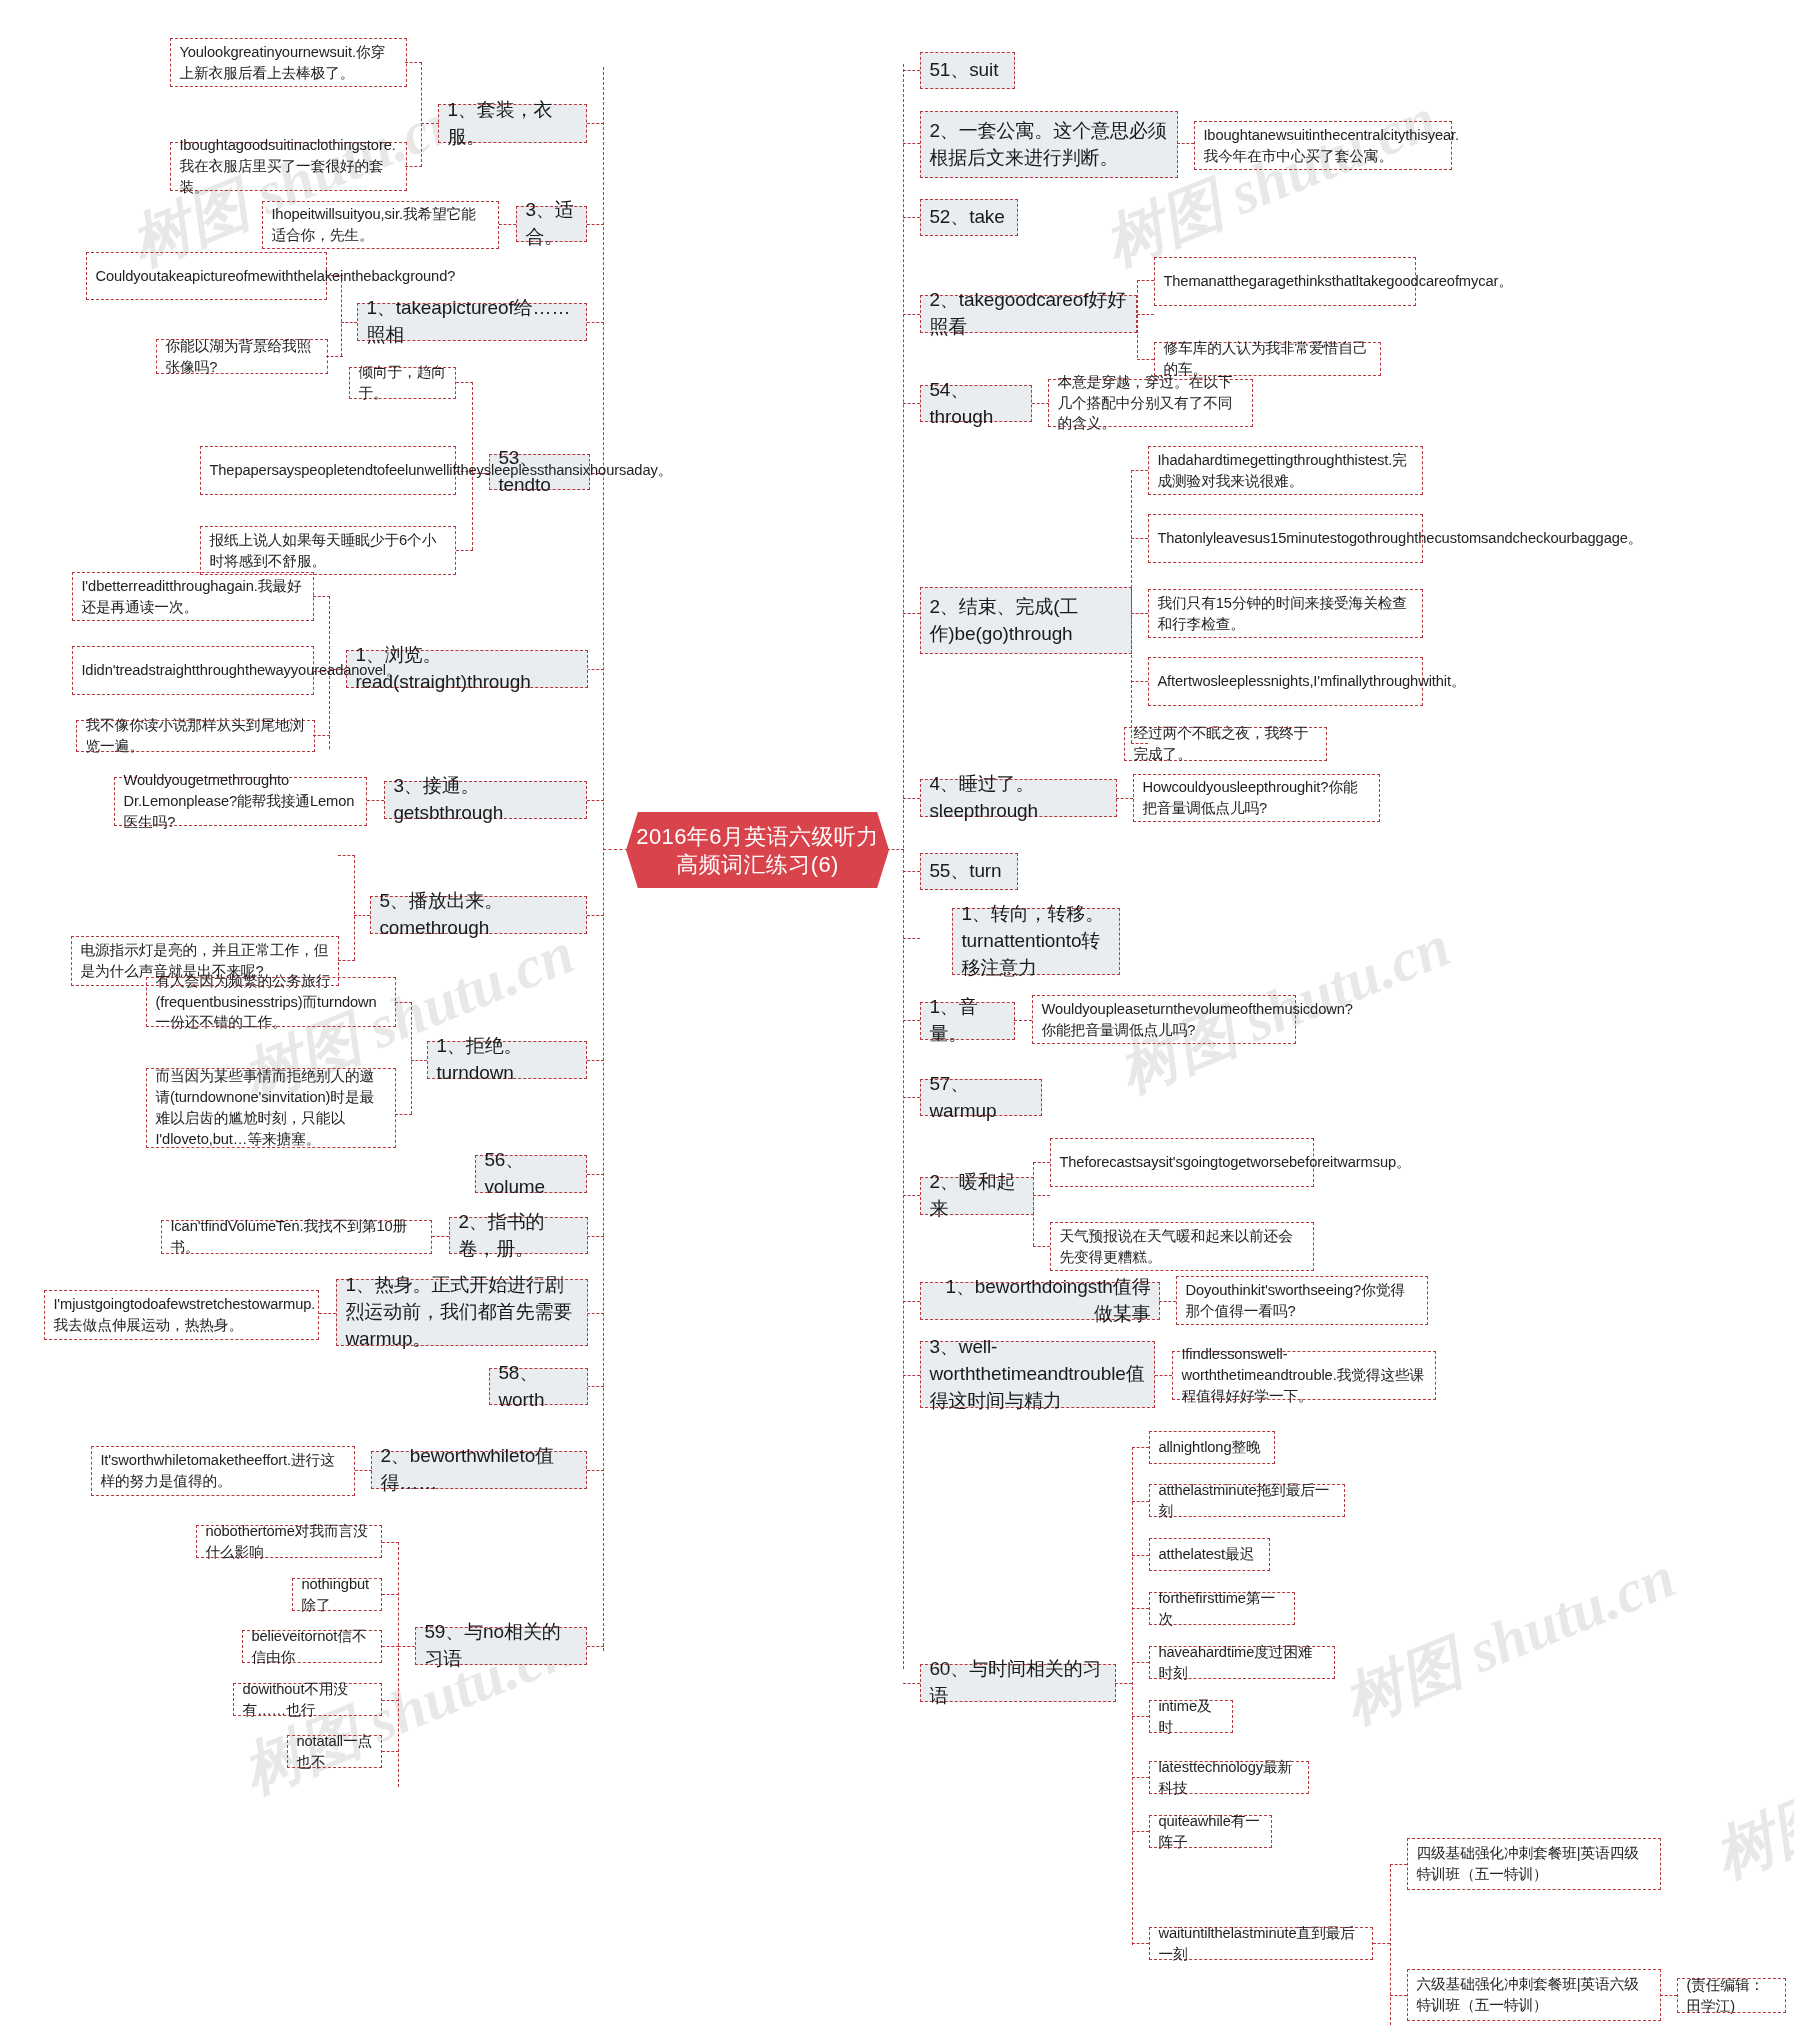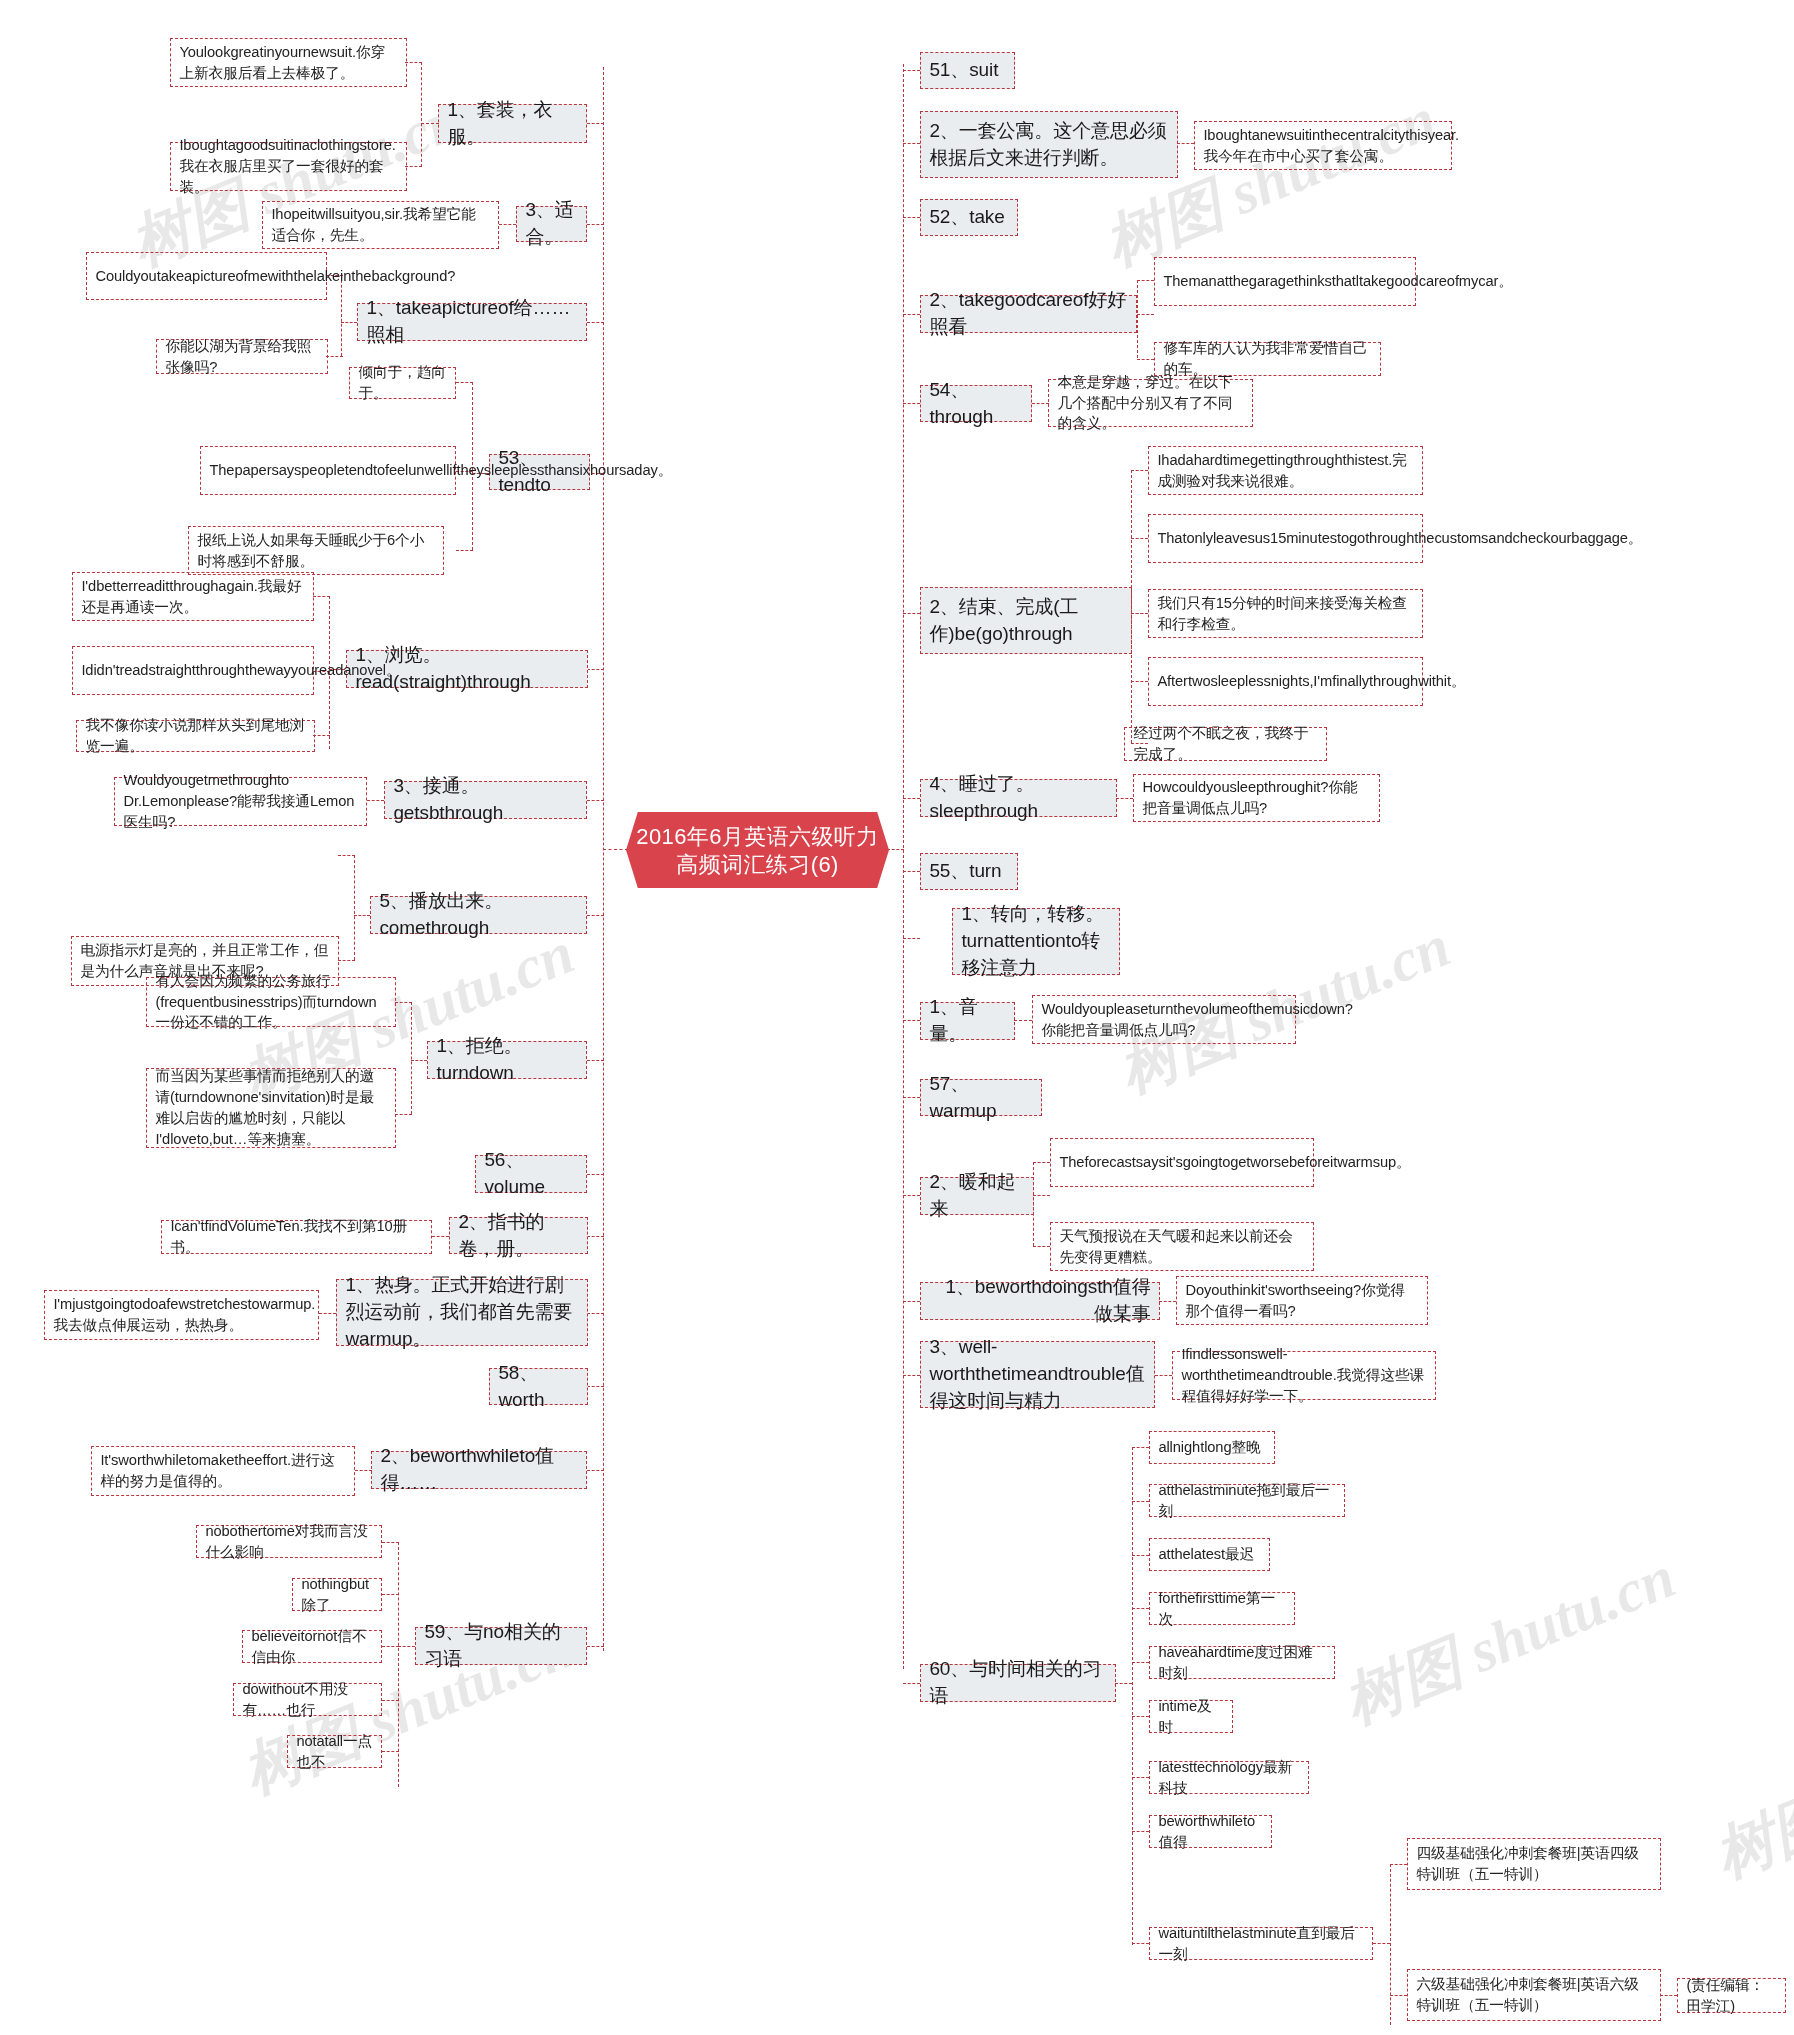--- a/index.html
+++ b/index.html
@@ -161,21 +161,21 @@
   <div class="ln lnh" style="left:472px;top:473px;width:17px;"></div>
   <div class="ln lnh" style="left:456px;top:382px;width:17px;"></div>
   <div class="ln lnh" style="left:456px;top:471px;width:17px;"></div>
   <div class="ln lnh" style="left:456px;top:550px;width:17px;"></div>
   <div class="node lvl2" style="left:349px;top:367px;width:107px;height:32px;">
     <span>倾向于，趋向于。</span>
   </div>
   <div class="node lvl2" style="left:200px;top:446px;width:256px;height:49px;">
     <span>Thepapersayspeopletendtofeelunwelliftheysleeplessthansixhoursaday。</span>
   </div>
-  <div class="node lvl2" style="left:188px;top:526px;width:256px;height:49px;">
+  <div class="node lvl2" style="left:200px;top:526px;width:256px;height:49px;">
     <span>报纸上说人如果每天睡眠少于6个小时将感到不舒服。</span>
   </div>
 
   <div class="node lvl1" style="left:346px;top:650px;width:242px;height:38px;">
     <span>1、浏览。read(straight)through</span>
   </div>
   <div class="ln lnv" style="left:329px;top:596px;height:153px;"></div>
   <div class="ln lnh" style="left:329px;top:669px;width:16px;"></div>
   <div class="ln lnh" style="left:313px;top:596px;width:17px;"></div>
   <div class="ln lnh" style="left:313px;top:671px;width:17px;"></div>
@@ -455,21 +455,21 @@
   <div class="node lvl2" style="left:1149px;top:1646px;width:186px;height:33px;">
     <span>haveahardtime度过困难时刻</span>
   </div>
   <div class="node lvl2" style="left:1149px;top:1700px;width:84px;height:33px;">
     <span>intime及时</span>
   </div>
   <div class="node lvl2" style="left:1149px;top:1761px;width:160px;height:33px;">
     <span>latesttechnology最新科技</span>
   </div>
   <div class="node lvl2" style="left:1149px;top:1815px;width:123px;height:33px;">
-    <span>beworthwhileto值得</span>
+    <span>quiteawhile有一阵子</span>
   </div>
   <div class="node lvl2" style="left:1149px;top:1927px;width:224px;height:33px;">
     <span>waituntilthelastminute直到最后一刻</span>
   </div>
 
   <div class="ln lnv" style="left:1390px;top:1864px;height:161px;"></div>
   <div class="ln lnh" style="left:1373px;top:1943px;width:17px;"></div>
   <div class="ln lnh" style="left:1390px;top:1864px;width:17px;"></div>
   <div class="ln lnh" style="left:1390px;top:1995px;width:17px;"></div>
 

